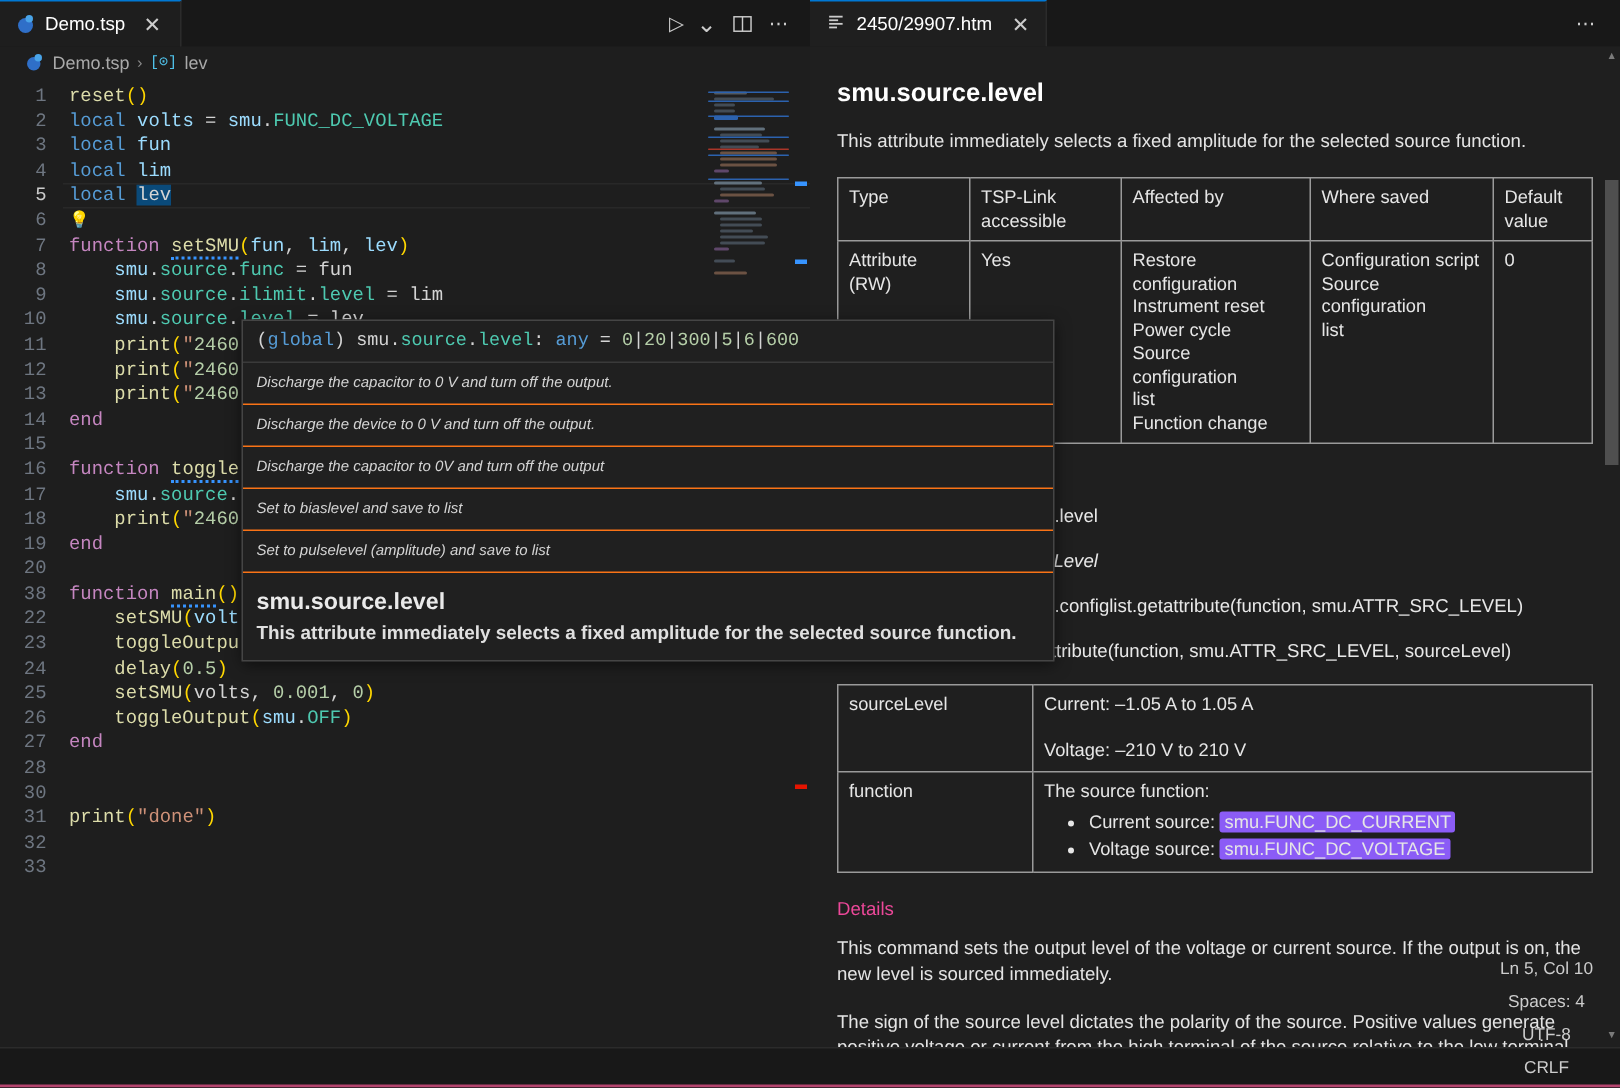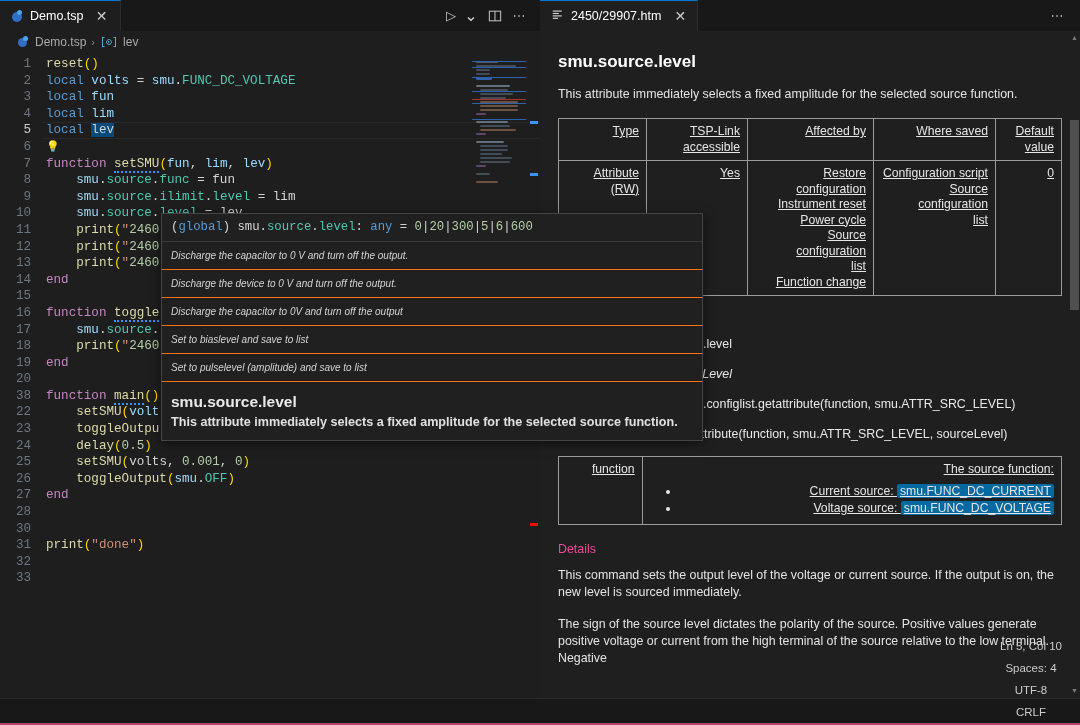--- a/index.html
+++ b/index.html
@@ -120,26 +120,25 @@
     position: absolute; top: 31px; left: 0; right: 0; bottom: 0;
     background: #1f1f1f; color: #e8e8e8; overflow: hidden;
     padding: 22px 18px 0 18px;
     font-size: 12.4px; line-height: 17px;
   }
   .doc-h1 { font-size: 17px; font-weight: bold; color: #ffffff; margin-bottom: 16px; }
   .doc-p { margin-bottom: 15px; color: #e4e4e4; }
   table.doc-table { border-collapse: collapse; width: 100%; margin-bottom: 14px; }
   table.doc-table td, table.doc-table th {
     border: 1px solid #9a9a9a; padding: 5px 7px; vertical-align: top;
-    text-align: right; font-weight: normal; color: #e6e6e6; font-size: 12.2px;
+    text-align: left; font-weight: normal; color: #e6e6e6; font-size: 12.2px;
     line-height: 15.5px;
-    text-decoration: underline;
   }
   .doc-section-head { font-size: 12.4px; color:#ec4899; margin-bottom: 9px; }
-  .mono-code { background: #0369a1; padding: 0 3px; border-radius: 2px;
+  .mono-code { background: #8b5cf6; padding: 0 3px; border-radius: 2px;
      font-family: "Liberation Sans", sans-serif; }
   ul.doc-ul { margin: 6px 0 0 30px; }
   ul.doc-ul li { margin-bottom: 2px; }
   .usage-line { margin-bottom: 13px; }
   .usage-italic { font-style: italic; }
   .doc-scrollbar {
     position:absolute; right:1px; top:34px; width:9px; height:660px;
   }
   .doc-scroll-thumb { position:absolute; right:0; top:86px; width:9px; height:190px;
      background: #4f4f4f; border-radius: 0; }
@@ -439,20 +438,26 @@
       </table>
 
     <div class="doc-section-head" style="margin-top:14px;">Usage</div>
     <div class="usage-line">sourceLevel = smu.source.level</div>
     <div class="usage-line usage-italic">smu.source.level = sourceLevel</div>
     <div class="usage-line">sourceLevel = smu.source.configlist.getattribute(function, smu.ATTR_SRC_LEVEL)</div>
     <div class="usage-line">smu.source.configlist.setattribute(function, smu.ATTR_SRC_LEVEL, sourceLevel)</div>
 
     <table class="doc-table">
       <tbody>
+          <tr>
+        <td style="width:130px;">sourceLevel</td>
+        <td style="white-space:pre-line;">Current: –1.05 A to 1.05 A
+
+Voltage: –210 V to 210 V</td>
+      </tr>
       <tr>
         <td>function</td>
         <td>
           <div>The source function:</div>
           <ul class="doc-ul">
             <li><span>Current source: </span><span class="mono-code">smu.FUNC_DC_CURRENT</span></li>
             <li><span>Voltage source: </span><span class="mono-code">smu.FUNC_DC_VOLTAGE</span></li>
           </ul>
         </td>
       </tr>

